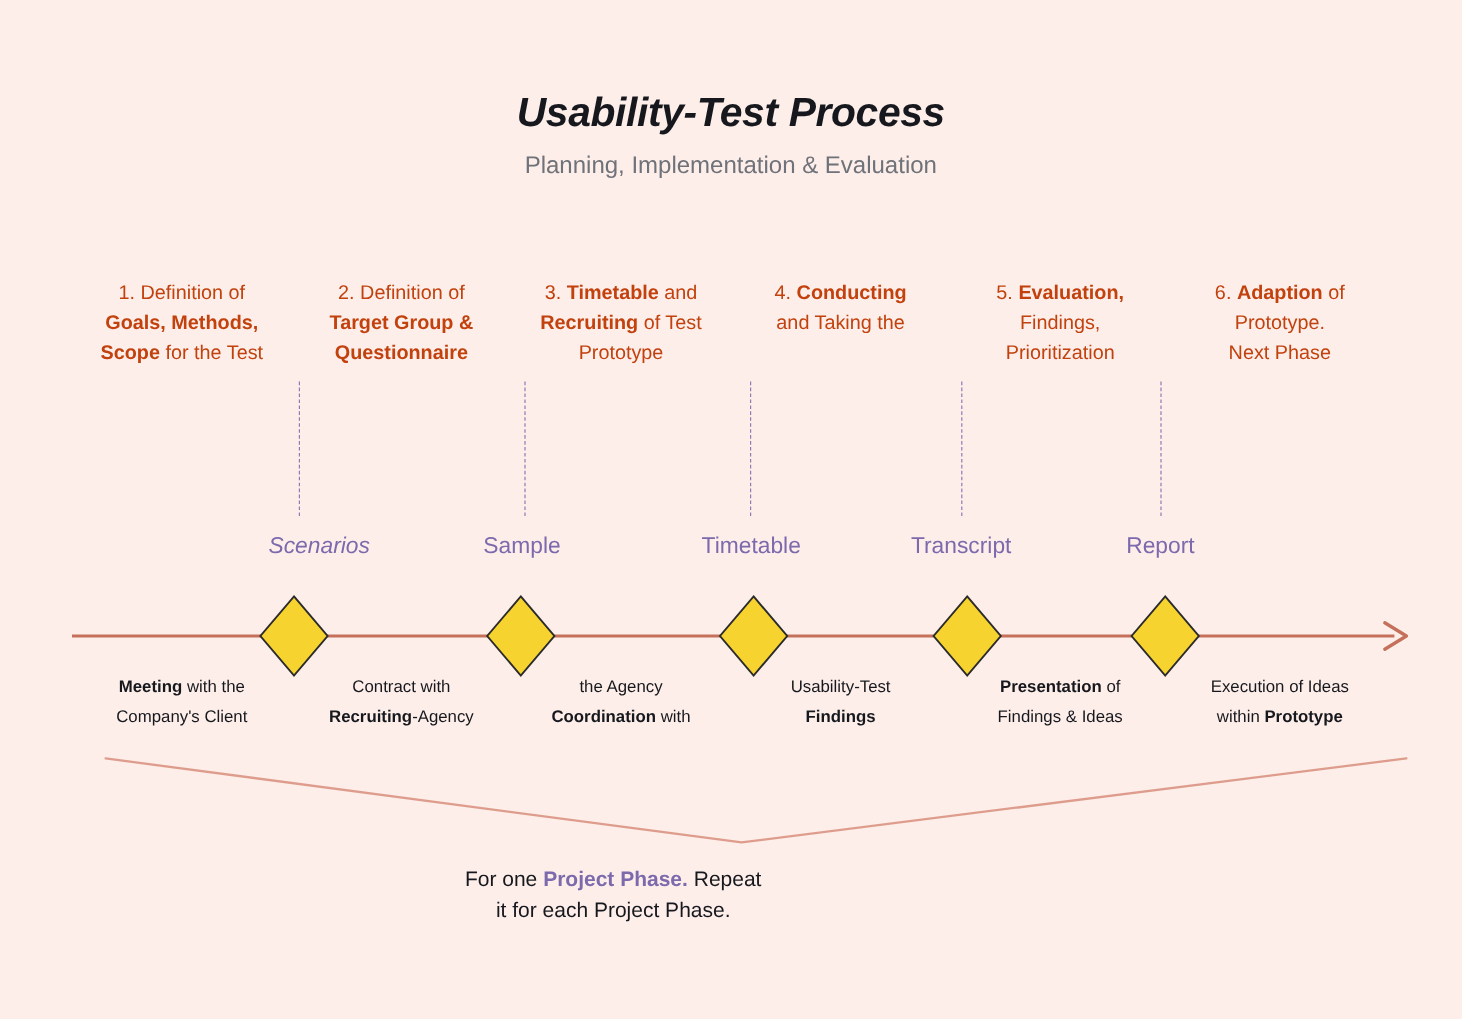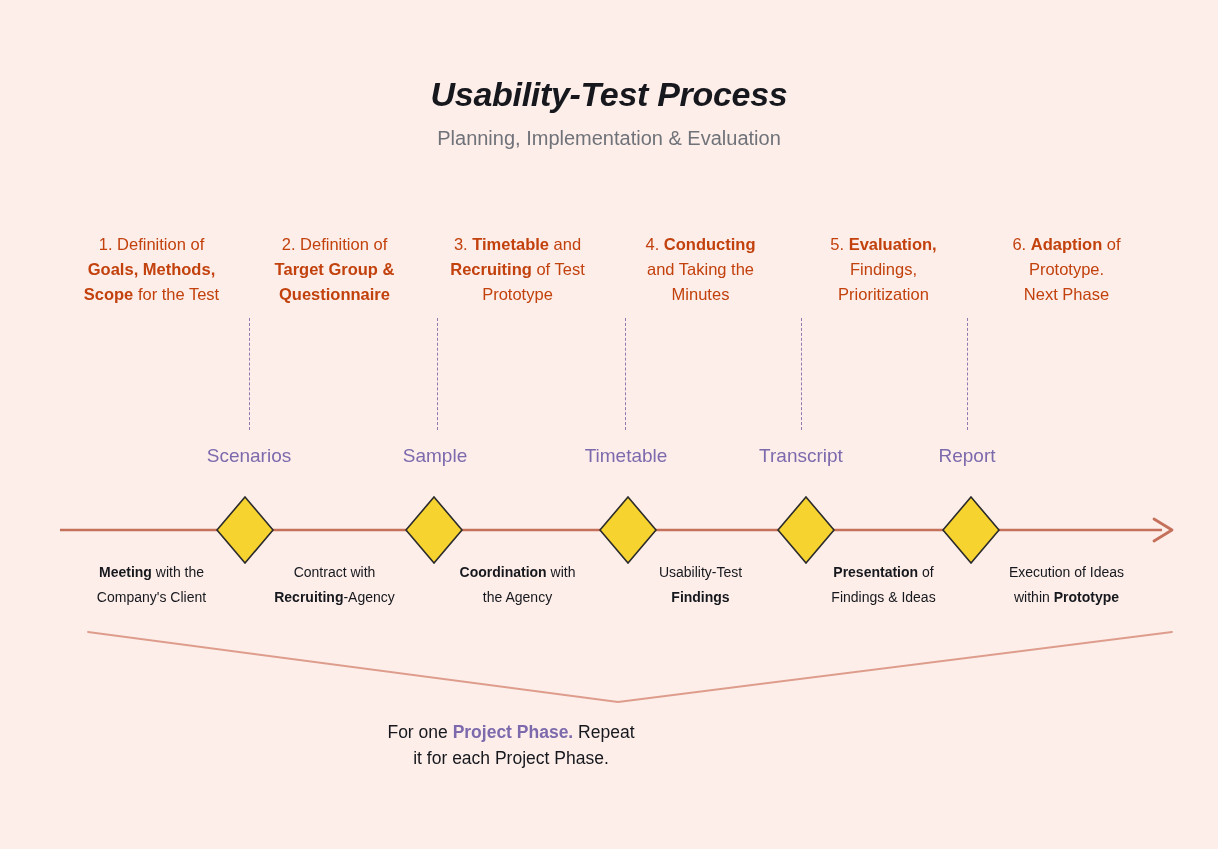--- a/index.html
+++ b/index.html
@@ -153,21 +153,20 @@
         <div><b>Questionnaire</b></div>
       </div>
       <div class="step-col">
         <div><span>3.</span><span> </span><b>Timetable</b><span> and</span></div>
         <div><b>Recruiting</b><span> of Test</span></div>
         <div><span>Prototype</span></div>
       </div>
       <div class="step-col">
         <div><span>4.</span><span> </span><b>Conducting</b></div>
         <div><span>and Taking the</span></div>
-        <div><span>Minutes</span></div>
       </div>
       <div class="step-col">
         <div><span>5.</span><span> </span><b>Evaluation,</b></div>
         <div><span>Findings,</span></div>
         <div><span>Prioritization</span></div>
       </div>
       <div class="step-col">
         <div><span>6.</span><span> </span><b>Adaption</b><span> of</span></div>
         <div><span>Prototype.</span></div>
         <div><span>Next Phase</span></div>
@@ -176,21 +175,21 @@
 
   <div id="dividers-layer">
       <div class="divider" style="left: 249px;"></div>
       <div class="divider" style="left: 437px;"></div>
       <div class="divider" style="left: 625px;"></div>
       <div class="divider" style="left: 801px;"></div>
       <div class="divider" style="left: 967px;"></div>
     </div>
 
   <div id="milestones-layer">
-      <div class="milestone" style="left: 249px;">Scenarios</div>
+      <div class="milestone" style="left: 266px; font-style: italic;">Scenarios</div>
       <div class="milestone" style="left: 435px;">Sample</div>
       <div class="milestone" style="left: 626px;">Timetable</div>
       <div class="milestone" style="left: 801px;">Transcript</div>
       <div class="milestone" style="left: 967px;">Report</div>
     </div>
 
   <svg class="timeline-svg" id="timeline-svg" viewBox="0 0 1218 849">
       <line x1="60" y1="530" x2="1162" y2="530" stroke="#C4705A" stroke-width="2.6"></line>
       <polyline points="1154,519 1172,530 1154,541" fill="none" stroke="#C4705A" stroke-width="2.8" stroke-linecap="round" stroke-linejoin="round"></polyline>
       <polygon points="245,497 273,530 245,563 217,530" fill="#F7D330" stroke="#2b2b2b" stroke-width="1.6"></polygon>
@@ -204,22 +203,22 @@
   <div class="bottoms" id="bottoms-row">
       <div class="bottom-col">
         <div><b>Meeting</b><span> with the</span></div>
         <div><span>Company's Client</span></div>
       </div>
       <div class="bottom-col">
         <div><span>Contract with</span></div>
         <div><b>Recruiting</b><span>-Agency</span></div>
       </div>
       <div class="bottom-col">
+        <div><span>the Agency</span></div>
         <div><b>Coordination</b><span> with</span></div>
-        <div><span>the Agency</span></div>
       </div>
       <div class="bottom-col">
         <div><span>Usability-Test</span></div>
         <div><b>Findings</b></div>
       </div>
       <div class="bottom-col">
         <div><b>Presentation</b><span> of</span></div>
         <div><span>Findings &amp; Ideas</span></div>
       </div>
       <div class="bottom-col">

